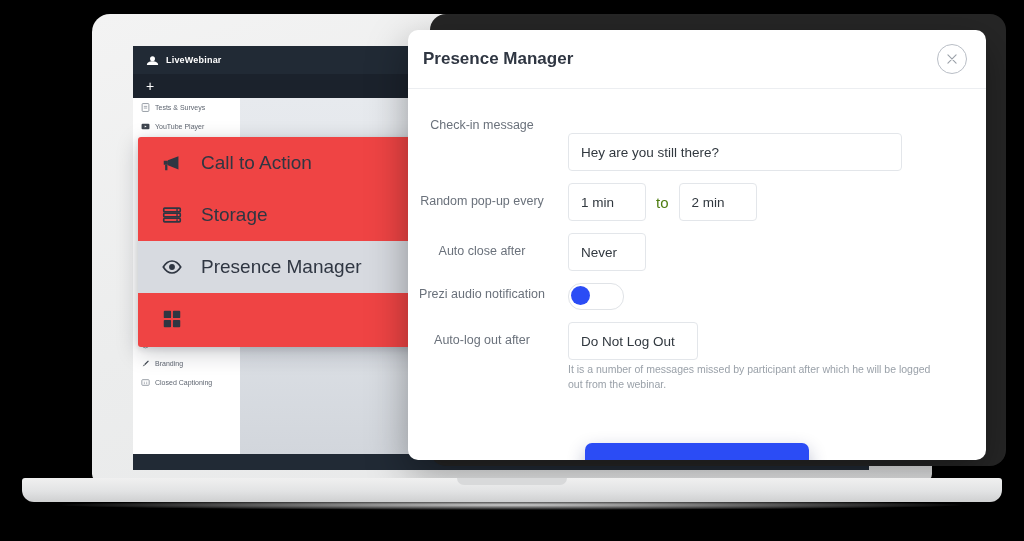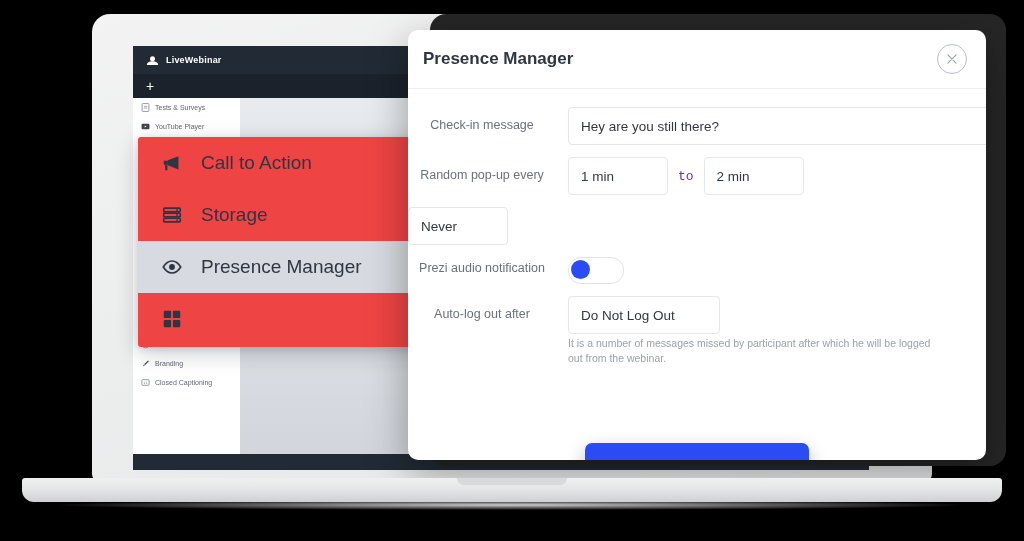--- a/index.html
+++ b/index.html
@@ -207,24 +207,24 @@
     border: 1px solid #e3e6ea;
     border-radius: 4px;
     background:#fff;
     font-size: 13.5px;
     color: #31383f;
     height: 38px;
     display:flex; align-items:center;
     padding: 0 12px;
     box-sizing: border-box;
   }
-  .inp.wide { width: 437px; }
-  .inp.sm { width: 100px; }
-  .inp.md { width: 152px; }
-  .to-word { font-size: 13px; color: #6d28d9; font-family: Liberation Mono, monospace; }
+  .inp.wide { width: 334px; margin-top: 26px; }
+  .inp.sm { width: 78px; }
+  .inp.md { width: 130px; }
+  .to-word { font-size: 15px; color: #4d7c0f; }
 
   .toggle {
     width: 54px; height: 25px;
     border-radius: 13px;
     border: 1px solid #e0e3e7;
     background: #ffffff;
     position: relative;
     cursor: pointer;
     flex: 0 0 54px;
   }
@@ -447,20 +447,21 @@
       <div class="frow">
         <div class="flabel">Random pop-up every</div>
         <div class="fctl">
           <div class="inp sm">1 min</div>
           <span class="to-word">to</span>
           <div class="inp sm">2 min</div>
         </div>
       </div>
 
       <div class="frow">
+        <div class="flabel">Auto close after</div>
         <div class="fctl">
           <div class="inp sm">Never</div>
         </div>
       </div>
 
       <div class="frow">
         <div class="flabel" style="padding-top:4px">Prezi audio notification</div>
         <div class="fctl">
           <div class="toggle">
             <span class="toggle-knob"></span>

